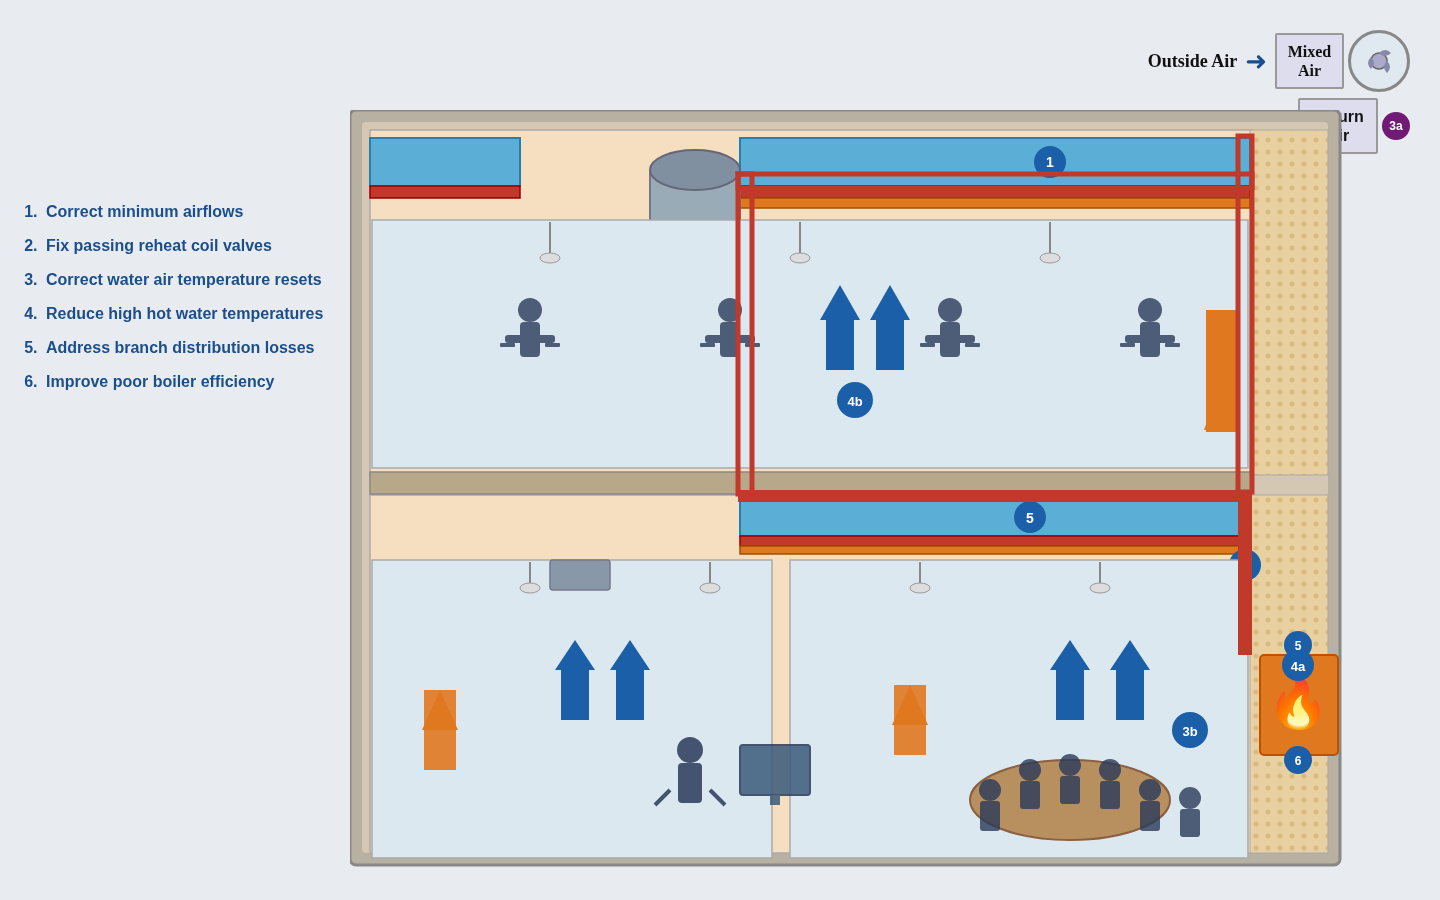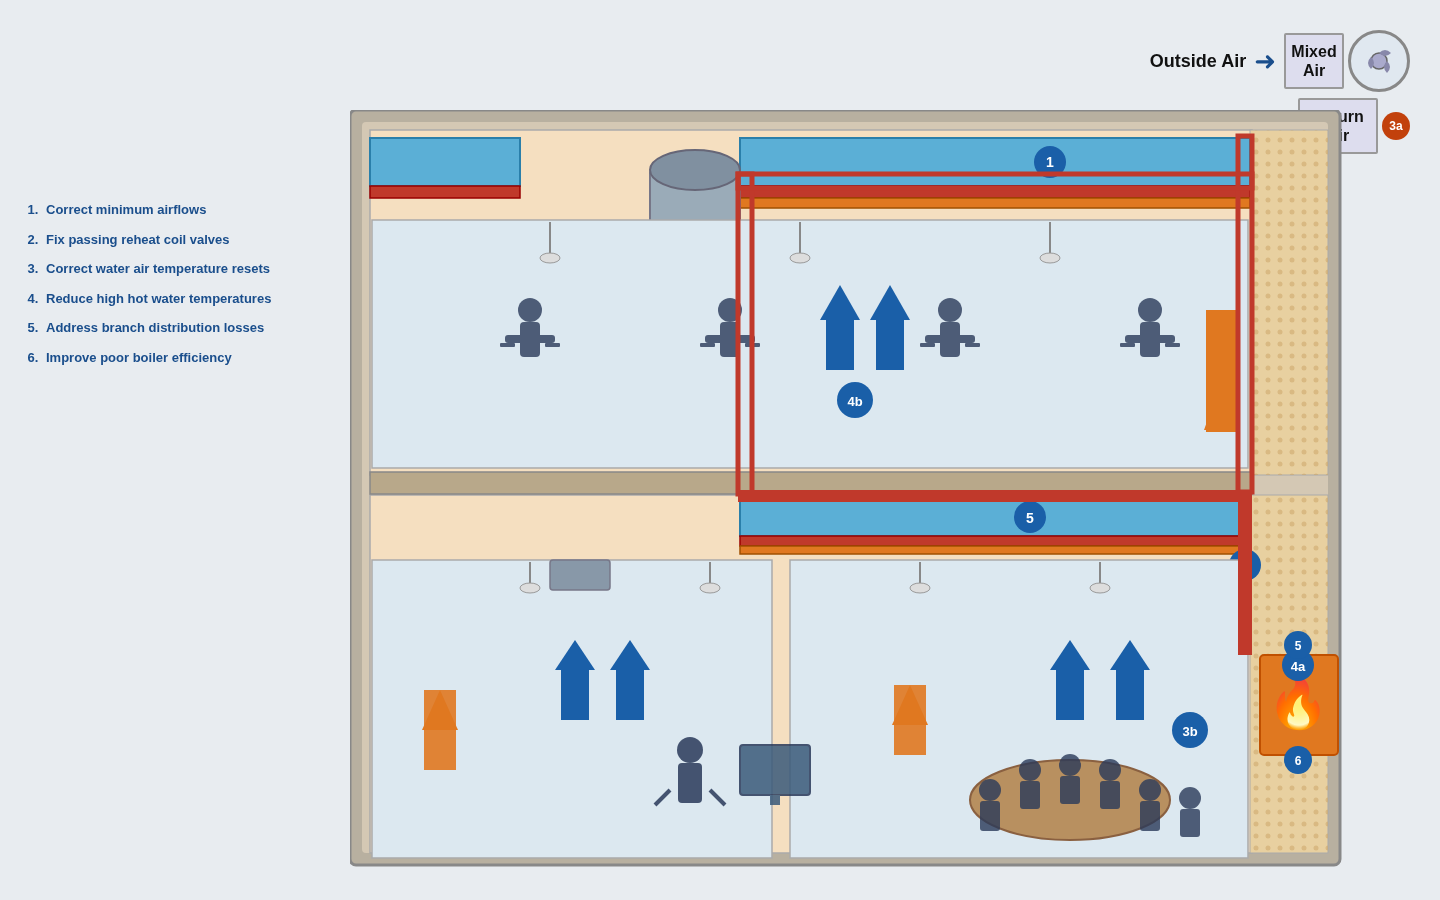--- a/index.html
+++ b/index.html
@@ -22,21 +22,21 @@
     .left-panel .title {
       color: #1a4e8c;
       font-size: 20px;
       font-weight: bold;
       line-height: 1.3;
       margin-bottom: 14px;
     }
     .left-panel ol {
       padding-left: 22px;
       color: #1a4e8c;
-      font-size: 13px;
+      font-size: 16px;
       font-weight: bold;
       line-height: 1.5;
     }
     .left-panel ol li {
       margin-bottom: 10px;
       padding-left: 4px;
     }
 
     
     .diagram-area {
@@ -67,45 +67,45 @@
     <li>Reduce high hot water temperatures</li>
     <li>Address branch distribution losses</li>
     <li>Improve poor boiler efficiency</li>
   </ol>
 </div>
 
 <div class="diagram-area">
 
   <div style="position:absolute;top:0;right:0;width:380px;">
 
-    <div style="display:flex;align-items:center;margin-bottom:6px;justify-content:flex-end;">
+    <div style="display:flex;align-items:center;margin-bottom:6px;justify-content:flex-end;font-family:Liberation Serif, serif;">
       <span style="font-size:18px;font-weight:bold;color:#111;">Outside Air</span>
       <span style="font-size:26px;color:#1a4e8c;margin:0 8px;">➜</span>
-      <div style="width:60px;background:#dde;border:2px solid #999;display:flex;align-items:center;justify-content:center;padding:4px;min-height:56px;border-radius:2px;">
+      <div style="width:69px;background:#dde;border:2px solid #999;display:flex;align-items:center;justify-content:center;padding:4px;min-height:56px;border-radius:2px;">
         <span style="font-size:16px;font-weight:bold;color:#111;text-align:center;line-height:1.2;">Mixed Air</span>
       </div>
 
       <div style="width:62px;height:62px;border:3px solid #888;border-radius:50%;background:#e0e8f0;margin-left:4px;display:flex;align-items:center;justify-content:center;">
         <svg width="40" height="40" viewBox="0 0 40 40">
           <circle cx="20" cy="20" r="8" fill="#aac" stroke="#666" stroke-width="1.5"></circle>
           <path d="M20 12 Q26 6 32 12 Q26 18 20 12Z" fill="#88a"></path>
           <path d="M28 20 Q34 26 28 32 Q22 26 28 20Z" fill="#88a"></path>
           <path d="M12 28 Q6 22 12 16 Q18 22 12 28Z" fill="#88a"></path>
         </svg>
       </div>
     </div>
 
     <div style="display:flex;align-items:center;justify-content:flex-end;">
       <span style="font-size:18px;font-weight:bold;color:#111;">Exhaust/Relief Air</span>
       <span style="font-size:26px;color:#1a4e8c;margin:0 8px;">⬅</span>
       <div style="width:80px;background:#dde;border:2px solid #999;display:flex;align-items:center;justify-content:center;padding:4px;min-height:56px;border-radius:2px;">
         <span style="font-size:16px;font-weight:bold;color:#111;text-align:center;line-height:1.2;">Return Air</span>
       </div>
 
-      <div style="width:28px;height:28px;background:#c2410c;border-radius:50%;color:white;font-weight:bold;font-size:12px;display:flex;align-items:center;justify-content:center;margin-left:4px;">3a</div>
+      <div style="width:28px;height:28px;background:#701a75;border-radius:50%;color:white;font-weight:bold;font-size:12px;display:flex;align-items:center;justify-content:center;margin-left:4px;">3a</div>
     </div>
   </div>
 
   <svg class="building-svg" viewBox="0 0 1020 770" xmlns="http://www.w3.org/2000/svg">
 
     <rect x="0" y="0" width="990" height="755" rx="6" ry="6" fill="#b8b0a0" stroke="#888" stroke-width="3"></rect>
 
     <rect x="12" y="12" width="966" height="731" rx="4" ry="4" fill="#d4c8b4"></rect>
 
     <rect x="20" y="20" width="882" height="345" fill="#f5dfc0" stroke="#aaa" stroke-width="1.5"></rect>

